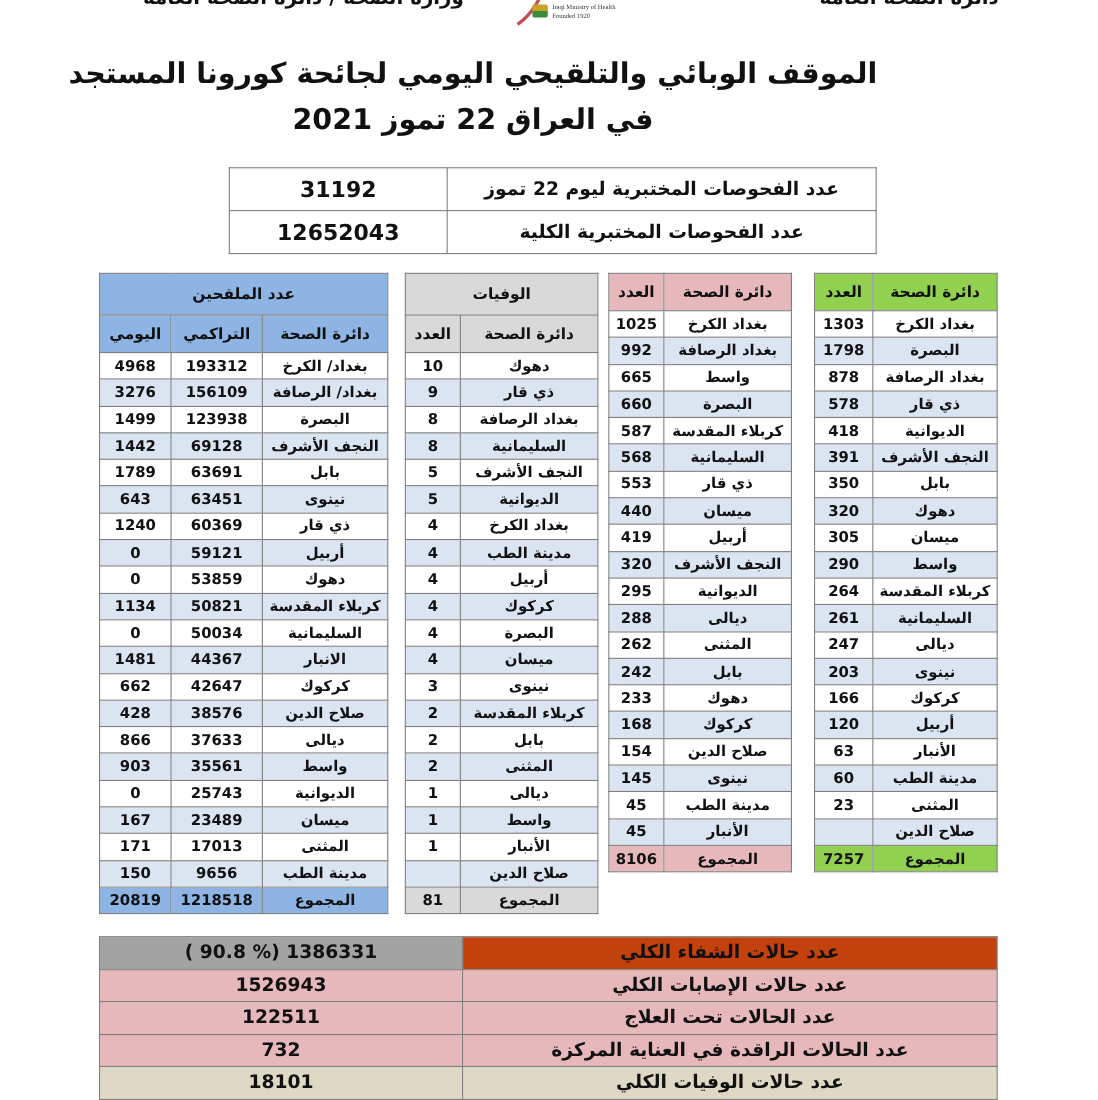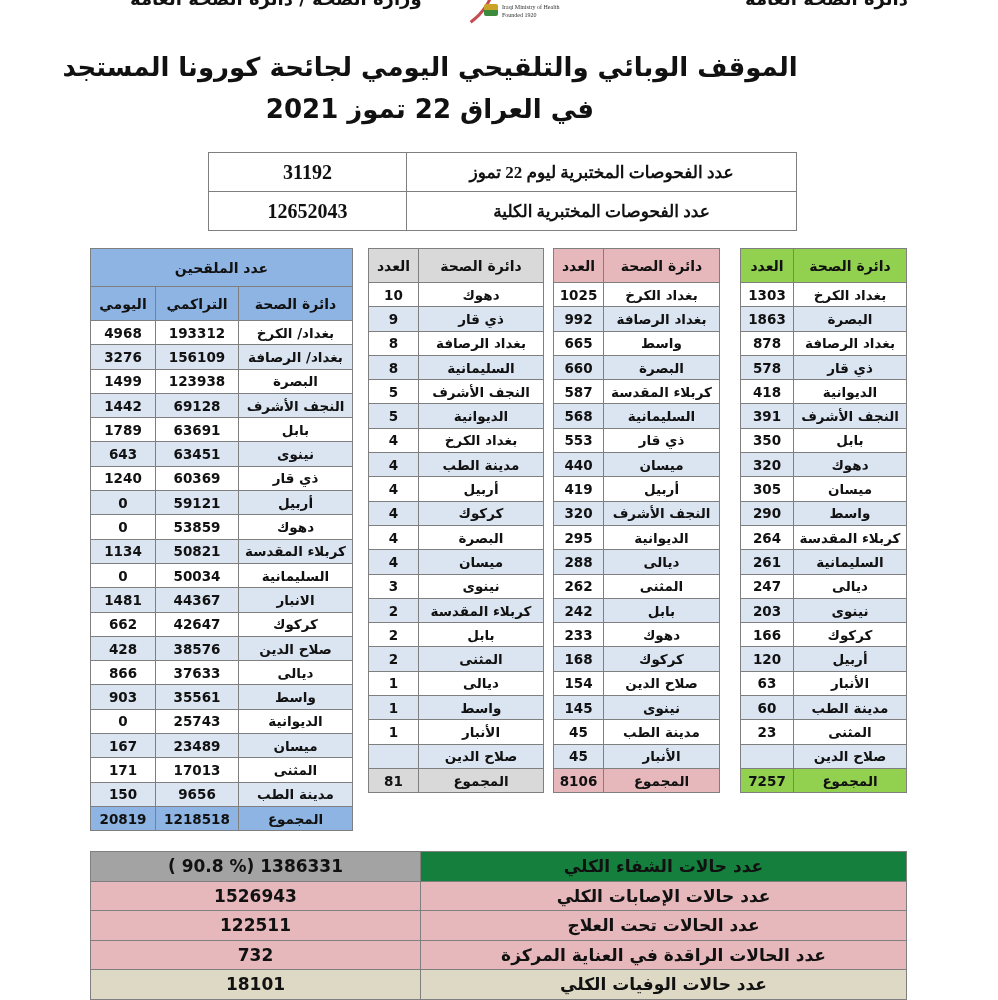--- a/index.html
+++ b/index.html
@@ -6,21 +6,21 @@
   body { width:998px; height:1000px; background:#ffffff; position:relative; overflow:hidden;
          font-family:"DejaVu Sans","Liberation Sans",sans-serif; color:#111; }
   .abs { position:absolute; }
   .topcut { top:-12px; font-weight:bold; font-size:18px; white-space:nowrap; }
   .logo-arc { left:420px; top:-40px; width:70px; height:75px; border-right:3px solid #b8202a; border-bottom:3px solid transparent; border-radius:0 0 60px 0; transform:rotate(10deg); opacity:.8; }
   .logo-emblem { left:484px; top:4px; width:14px; height:12px; background:linear-gradient(#c9a227 50%, #3c8a3c 50%); border-radius:2px; }
   .logo-text { left:502px; top:3px; font-size:6px; color:#333; font-family:"Liberation Serif",serif; line-height:8px; }
   .title { left:0; width:860px; text-align:center; font-weight:bold; font-size:26px; direction:rtl; }
   table { border-collapse:collapse; direction:rtl; position:absolute; table-layout:fixed; }
   td, th { border:1px solid #7f7f7f; text-align:center; font-weight:bold; padding:0; overflow:hidden; white-space:nowrap; }
-  .lab td { height:38px; font-size:17px;font-family:Liberation Serif, serif; }
+  .lab td { height:38px; font-size:17px; }
   .lab td.num { font-size:20px; }
   .dt td, .dt th { height:23.3px; font-size:13.5px; }
   .dt th.hdr { height:37px; font-size:14px; }
   .dt th.sub { height:33px; font-size:14px; }
   .dt tr.alt td { background:#dbe4f1; }
   .green-h { background:#92d050; }
   .pink-h { background:#e6b8bc; }
   .grey-h { background:#d9d9d9; }
   .blue-h { background:#8eb4e3; }
   .sum td { height:28.5px; font-size:17px; }
@@ -68,21 +68,21 @@
       <th class="sub green-h">العدد</th>
     </tr>
   </thead>
   <tbody>
       <tr>
         <td>بغداد الكرخ</td>
         <td>1303</td>
       </tr>
       <tr class="alt">
         <td>البصرة</td>
-        <td>1863</td>
+        <td>1798</td>
       </tr>
       <tr>
         <td>بغداد الرصافة</td>
         <td>878</td>
       </tr>
       <tr class="alt">
         <td>ذي قار</td>
         <td>578</td>
       </tr>
       <tr>
@@ -258,20 +258,23 @@
     </tr>
   </tfoot>
 </table>
 
 <table class="dt" style="left:368px; top:248px; width:175px;">
   <colgroup>
       <col style="width:125px">
       <col style="width:50px">
     </colgroup>
   <thead>
+    <tr>
+        <th class="hdr grey-h" colspan="2">الوفيات</th>
+      </tr>
     <tr>
       <th class="sub grey-h">دائرة الصحة</th>
       <th class="sub grey-h">العدد</th>
     </tr>
   </thead>
   <tbody>
       <tr>
         <td>دهوك</td>
         <td>10</td>
       </tr>
@@ -487,21 +490,21 @@
   </tfoot>
 </table>
 
 <table class="sum" style="left:90px; top:851px; width:816px;">
   <colgroup>
       <col style="width:486px">
       <col style="width:330px">
     </colgroup>
   <tbody>
       <tr>
-        <td style="background: #15803d; margin-top: 25px;">عدد حالات الشفاء الكلي</td>
+        <td style="background: #c2410c; margin-top: 25px;">عدد حالات الشفاء الكلي</td>
         <td style="background: #a3a3a3; direction: ltr;">( 90.8 %)  1386331</td>
       </tr>
       <tr>
         <td style="background: rgb(230, 184, 188);">عدد حالات الإصابات الكلي</td>
         <td style="background: rgb(230, 184, 188); direction: ltr;">1526943</td>
       </tr>
       <tr>
         <td style="background: rgb(230, 184, 188);">عدد الحالات تحت العلاج</td>
         <td style="background: rgb(230, 184, 188); direction: ltr;">122511</td>
       </tr>

